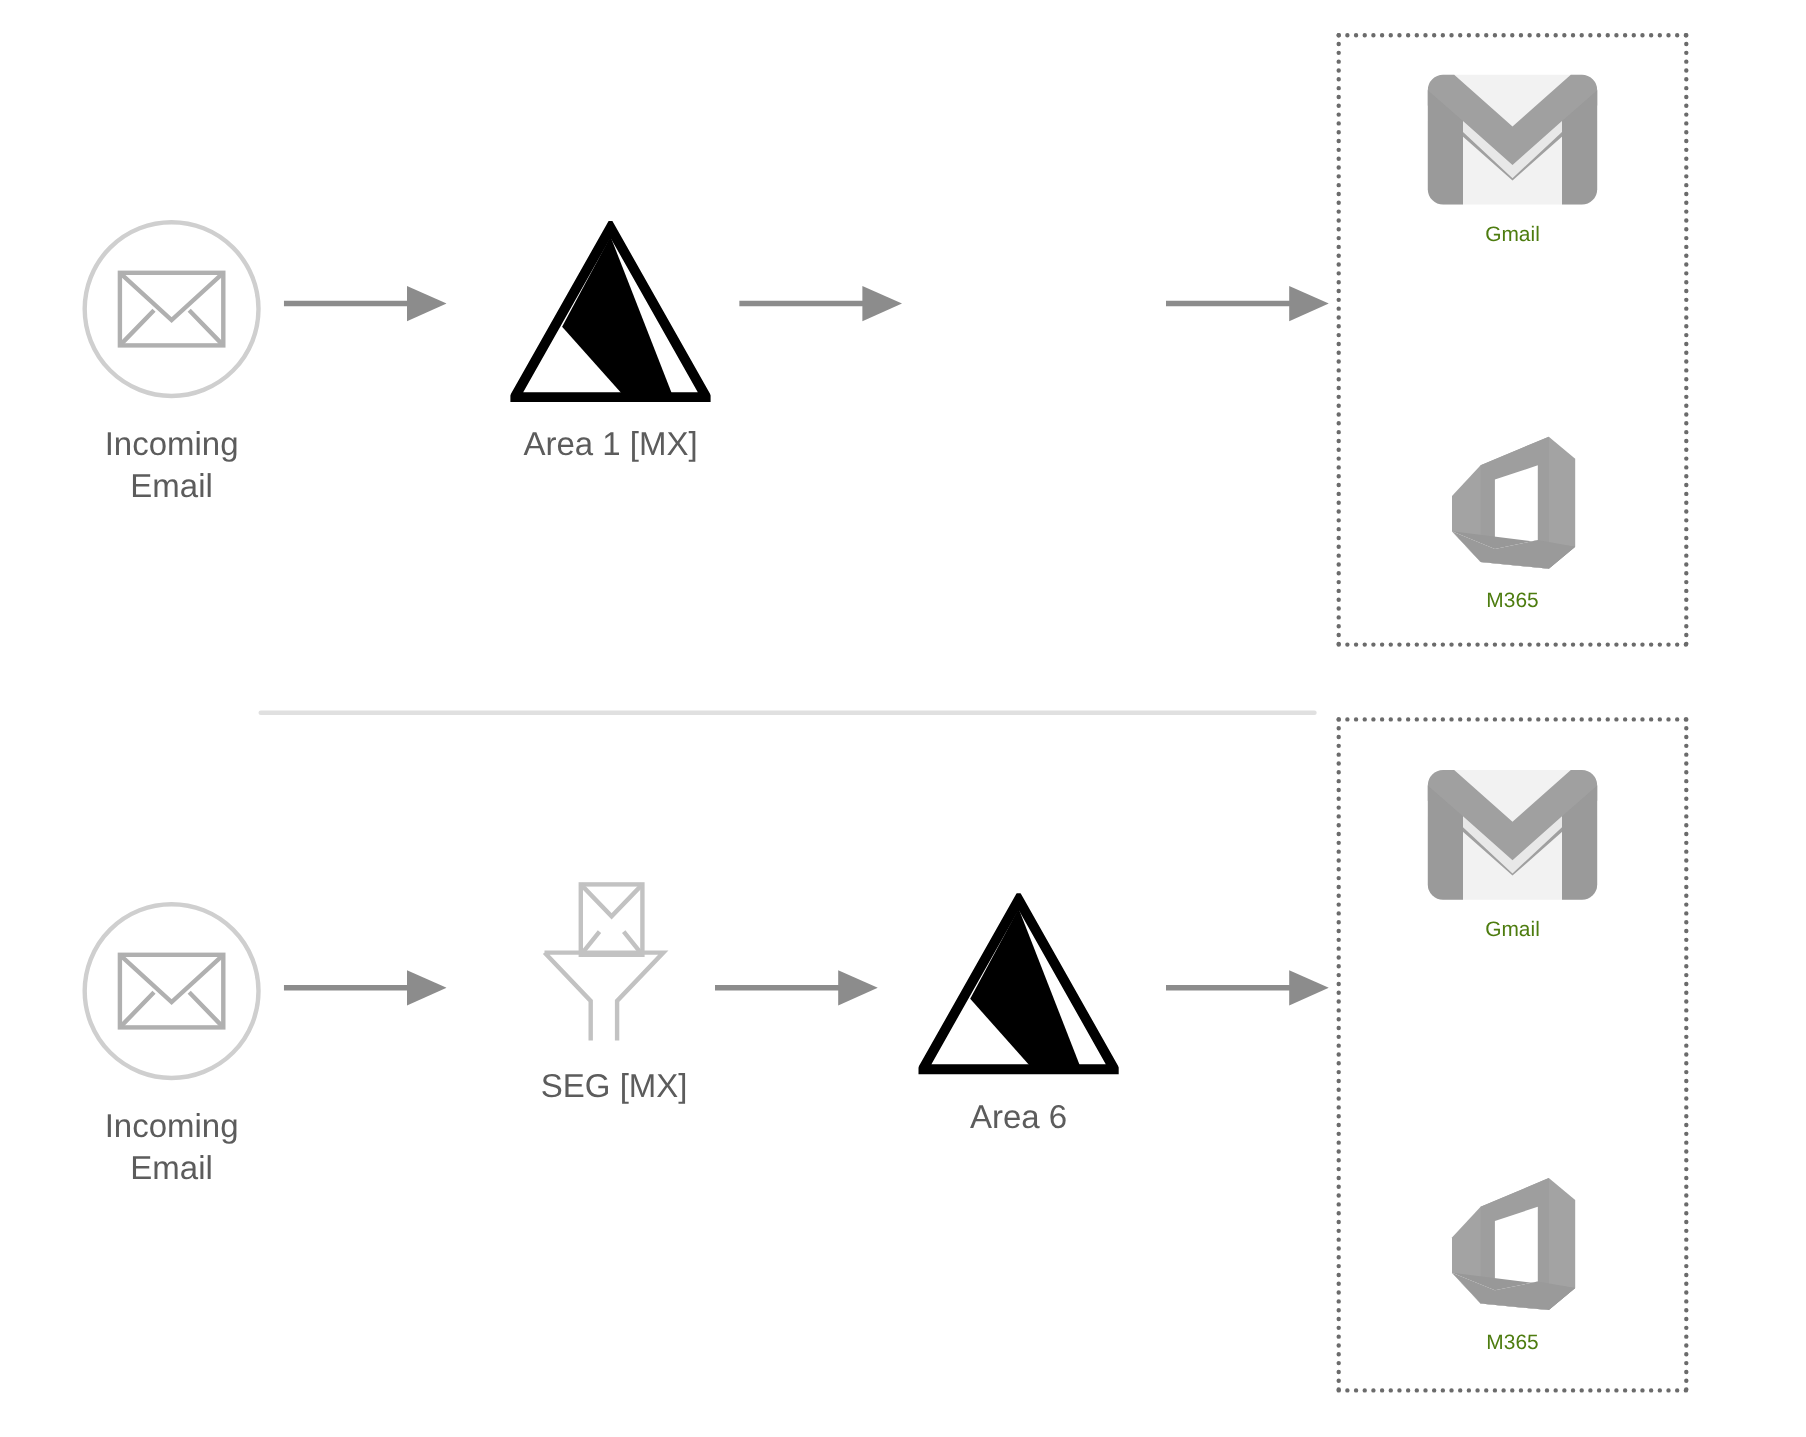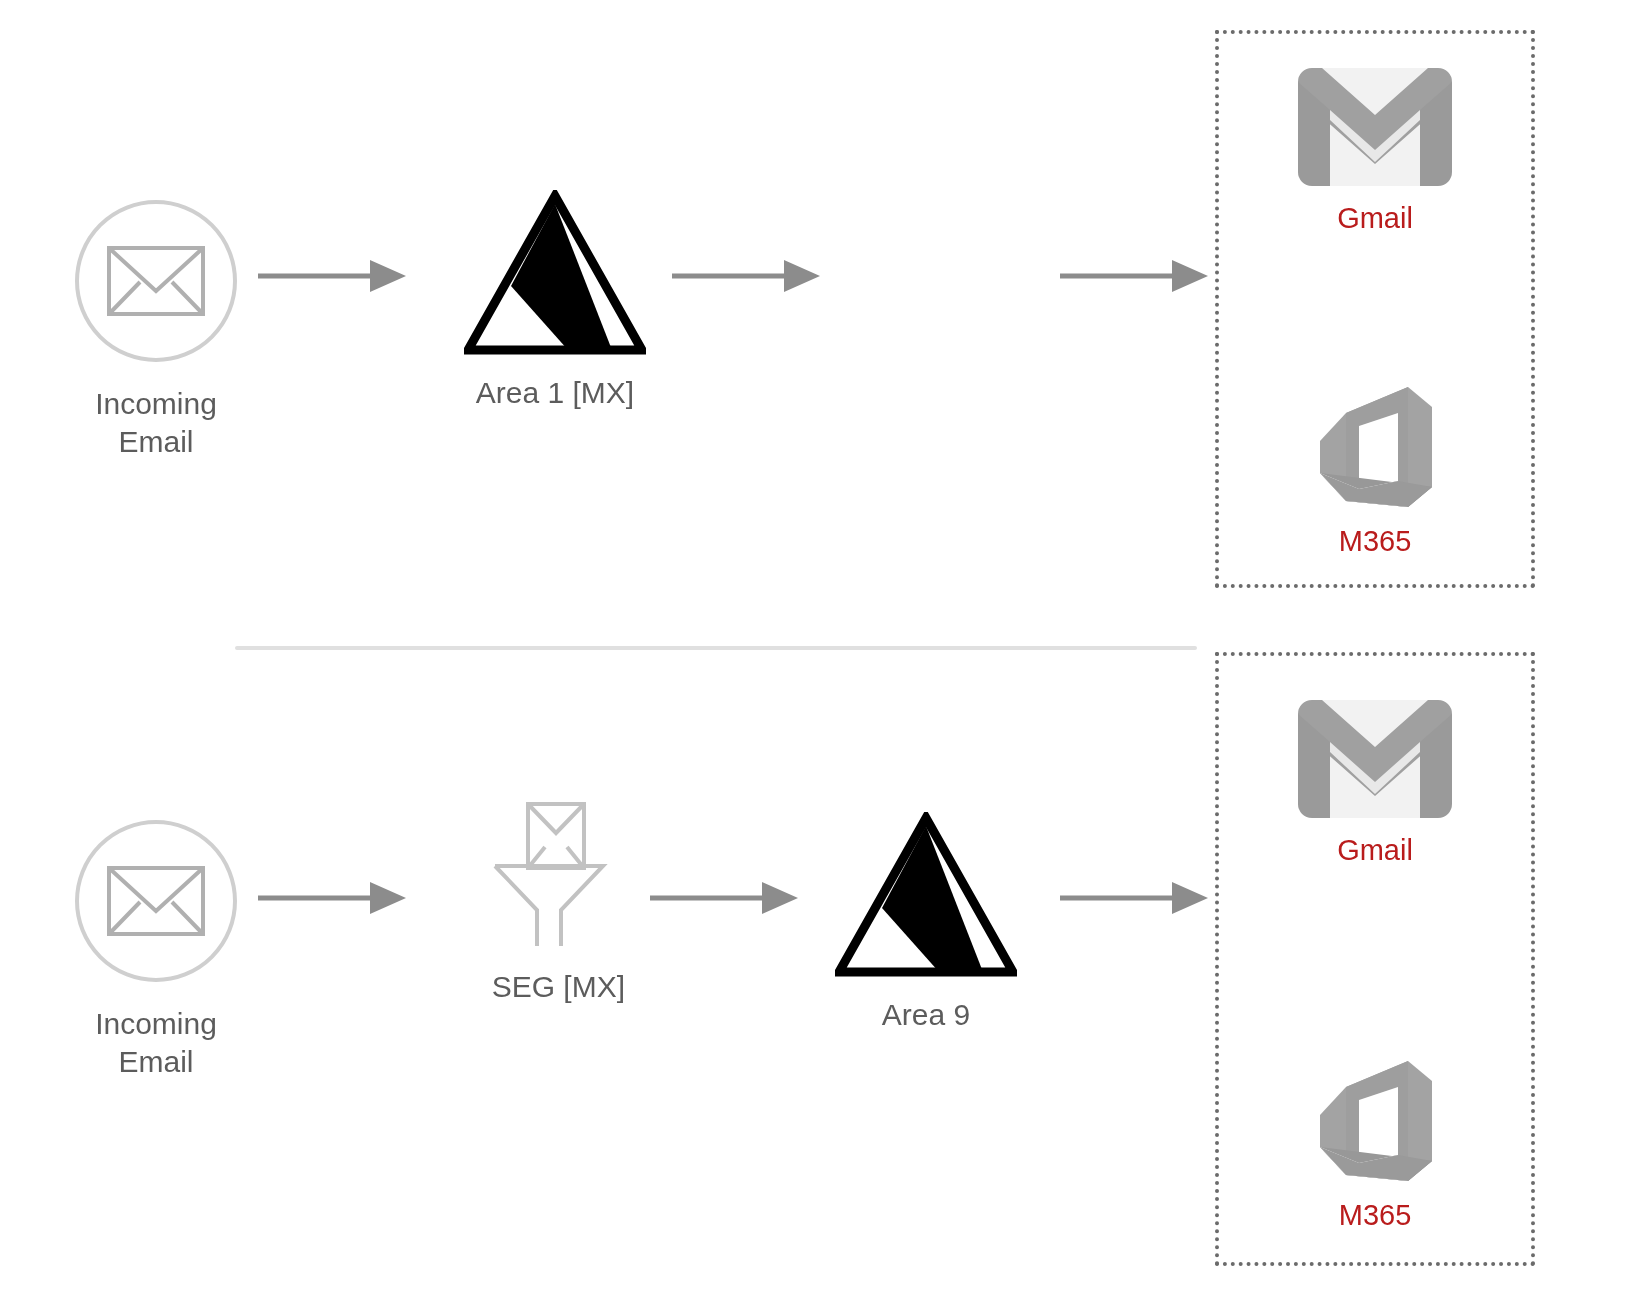--- a/index.html
+++ b/index.html
@@ -58,22 +58,22 @@
     flex-direction: column;
     align-items: center;
     justify-content: space-between;
   }
   .dest-item {
     display: flex;
     flex-direction: column;
     align-items: center;
   }
   .dest-label {
-    font-size: 29px;
-    color: #b91c1c;
+    font-size: 19px;
+    color: #4d7c0f;
     margin-top: 10px;
     font-family: "Liberation Sans", sans-serif;
   }
 </style>
 </head>
 <body>
 
 <div class="stage">
 
   <div class="node" style="left:66px; top:195px; width:180px;">
@@ -88,21 +88,21 @@
     <div class="node-label">Incoming Email</div>
   </div>
 
   <div class="arrow" style="left:258px; top:258px;">
     <svg width="148" height="36" viewBox="0 0 148 36" aria-hidden="true">
       <line x1="0" y1="18" x2="116" y2="18" stroke="#8c8c8c" stroke-width="5"></line>
       <polygon points="112,2 148,18 112,34" fill="#8c8c8c"></polygon>
     </svg>
   </div>
 
-  <div class="node" style="left:455px; top:190px; width:200px;">
+  <div class="node" style="left:455px; top:201px; width:200px;">
     <div>
       <svg width="182" height="166" viewBox="0 0 182 166" aria-hidden="true">
         <polygon points="91,6 178,160 4,160" fill="#ffffff" stroke="#000000" stroke-width="9"></polygon>
         <polygon points="91,14 148,160 104,160 47,96" fill="#000000"></polygon>
       </svg>
     </div>
     <div class="node-label">Area 1 [MX]</div>
   </div>
 
   <div class="arrow" style="left:672px; top:258px;">
@@ -189,21 +189,21 @@
     </svg>
   </div>
 
   <div class="node" style="left:835px; top:812px; width:182px;">
     <div>
       <svg width="182" height="166" viewBox="0 0 182 166" aria-hidden="true">
         <polygon points="91,6 178,160 4,160" fill="#ffffff" stroke="#000000" stroke-width="9"></polygon>
         <polygon points="91,14 148,160 104,160 47,96" fill="#000000"></polygon>
       </svg>
     </div>
-    <div class="node-label">Area 9</div>
+    <div class="node-label">Area 6</div>
   </div>
 
   <div class="arrow" style="left:1060px; top:880px;">
     <svg width="148" height="36" viewBox="0 0 148 36" aria-hidden="true">
       <line x1="0" y1="18" x2="116" y2="18" stroke="#8c8c8c" stroke-width="5"></line>
       <polygon points="112,2 148,18 112,34" fill="#8c8c8c"></polygon>
     </svg>
   </div>
 
   <div class="dest-box" style="left:1215px; top:652px; width:320px; height:614px; padding:42px 0 30px 0;">

